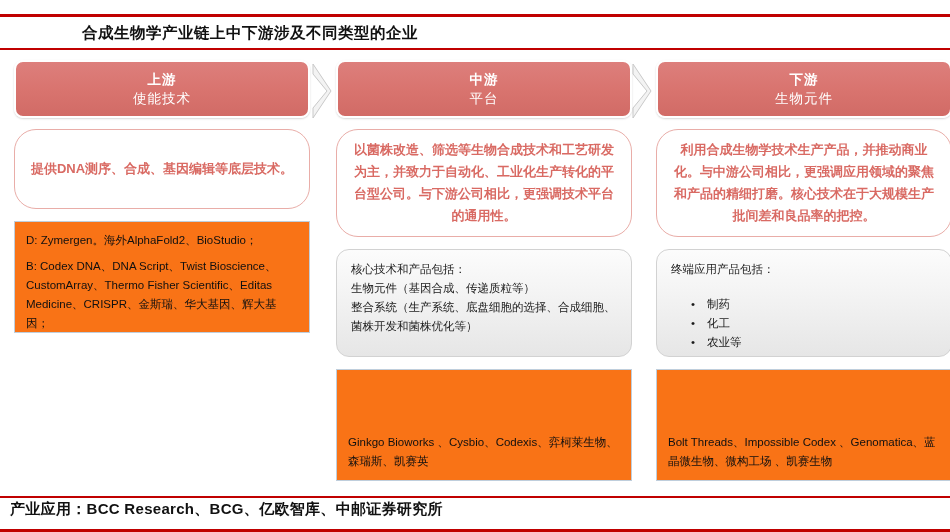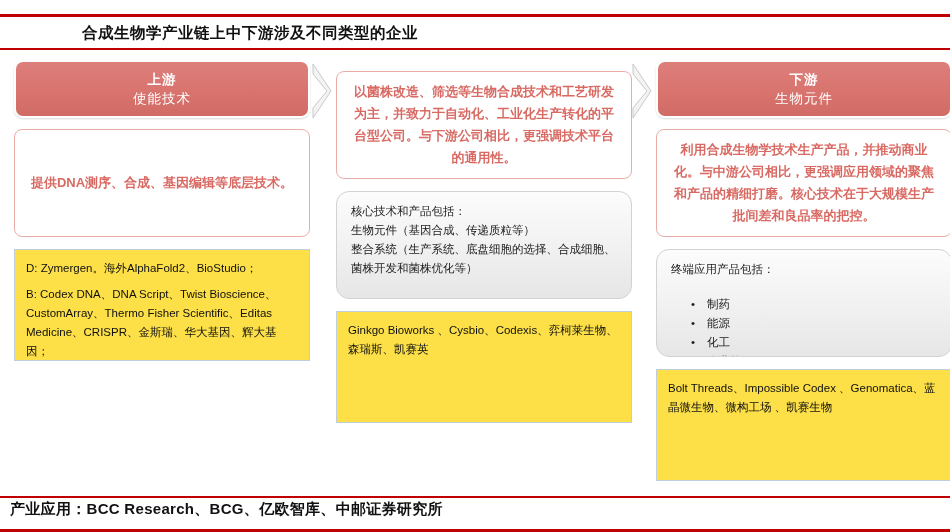--- a/index.html
+++ b/index.html
@@ -114,34 +114,34 @@
     font-size: 13.5px;
     font-weight: normal;
     line-height: 19px;
     letter-spacing: 1px;
   }
 
   
   .desc-card {
     margin-top: 11px;
     border: 1px solid #E9ADA8;
-    border-radius: 8px;
+    border-radius: 22px;
     background: #ffffff;
     box-sizing: border-box;
     color: #D96A63;
     font-size: 13px;
     font-weight: bold;
     line-height: 22px;
     text-align: center;
     padding: 8px 12px;
     display: flex;
     align-items: center;
     justify-content: center;
   }
-  .desc-up   { height: 108px; }
+  .desc-up   { height: 80px; }
   .desc-mid  { height: 108px; }
   .desc-down { height: 108px; }
   .desc-card .inner { width: 100%; }
 
   
   .gray-card {
     margin-top: 12px;
     height: 108px;
     border: 1px solid #D2D2D2;
     border-radius: 13px;
@@ -169,31 +169,31 @@
     position: absolute;
     left: 4px;
     top: 0;
   }
 
   
   .white-card {
     margin-top: 12px;
     height: 112px;
     border: 1px solid #BFCEDC;
-    background: #fde047;
+    background: #f97316;
     box-sizing: border-box;
     padding: 9px 11px;
     color: #101010;
     font-size: 11.5px;
     line-height: 19px;
     overflow: hidden;
   }
   .white-card.center-v {
     display: flex;
-    align-items: flex-start;
+    align-items: flex-end;
   }
   .white-card p { margin: 0; }
   .white-card .para { margin-bottom: 7px; }
   .white-card .para:last-child { margin-bottom: 9px; }
 </style>
 </head>
 <body>
 
 <div class="rule-top"></div>
 <div class="rule-under-title"></div>
@@ -225,20 +225,24 @@
 
 
   <div class="white-card">
     <p class="para">D: Zymergen。海外AlphaFold2、BioStudio；</p>
     <p class="para">B: Codex DNA、DNA Script、Twist Bioscience、CustomArray、Thermo Fisher Scientific、Editas Medicine、CRISPR、金斯瑞、华大基因、辉大基因；</p>
 
   </div>
 </div>
 
 <div class="col col-mid">
+  <div class="stage-head">
+    <div class="line1">中游</div>
+    <div class="line2">平台</div>
+  </div>
 
   <div class="desc-card desc-mid">
     <div class="inner">以菌株改造、筛选等生物合成技术和工艺研发为主，并致力于自动化、工业化生产转化的平台型公司。与下游公司相比，更强调技术平台的通用性。</div>
   </div>
 
   <div class="gray-card">
     <p>核心技术和产品包括：</p>
     <p>生物元件（基因合成、传递质粒等）</p>
     <p>整合系统（生产系统、底盘细胞的选择、合成细胞、菌株开发和菌株优化等）</p>
   </div>
@@ -255,21 +259,20 @@
   </div>
 
   <div class="desc-card desc-down">
     <div class="inner">利用合成生物学技术生产产品，并推动商业化。与中游公司相比，更强调应用领域的聚焦和产品的精细打磨。核心技术在于大规模生产批间差和良品率的把控。</div>
   </div>
 
   <div class="gray-card">
     <p>终端应用产品包括：</p>
     <ul class="bullets">
       <li>制药</li>
-      <li>能源</li>
       <li>化工</li>
       <li>农业等</li>
     </ul>
   </div>
 
   <div class="white-card center-v">
     <p>Bolt Threads、Impossible Codex 、Genomatica、蓝晶微生物、微构工场 、凯赛生物</p>
   </div>
 </div>
 

